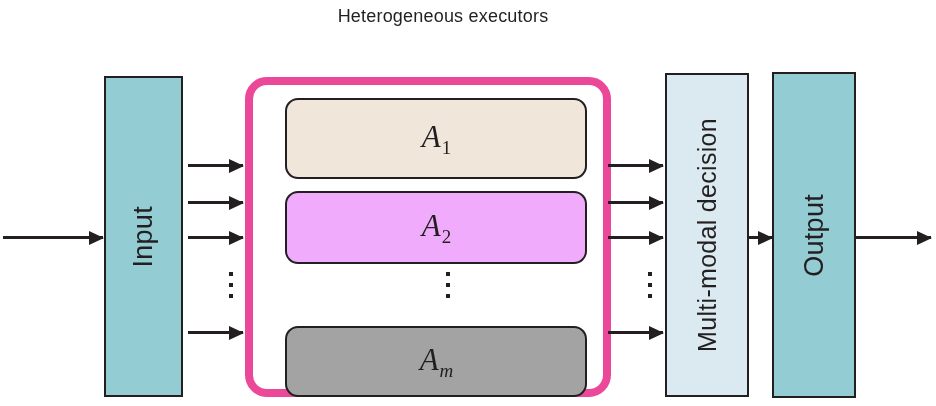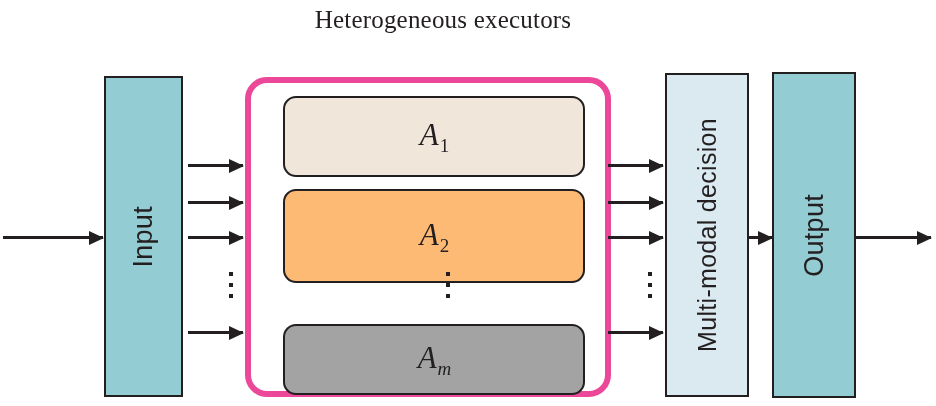--- a/index.html
+++ b/index.html
@@ -16,24 +16,24 @@
     font-family: "Liberation Sans", sans-serif;
   }
 
   
   #diagram-title {
     position: absolute;
     left: 0;
     top: 6px;
     width: 886px;
     text-align: center;
-    font-size: 25px;
+    font-size: 18px;
     color: #231f20;
     letter-spacing: 0.2px;
-    font-family: Liberation Serif, serif;
+    font-family: Liberation Sans, sans-serif;
   }
 
   
   .vbox {
     position: absolute;
     border: 2px solid #231f20;
     box-sizing: border-box;
     display: flex;
     align-items: center;
     justify-content: center;
@@ -71,39 +71,39 @@
     background: #93ccd3;
   }
 
   
   #executors-container {
     position: absolute;
     left: 245px;
     top: 77px;
     width: 366px;
     height: 320px;
-    border: 6px solid #ec4899;
+    border: 8px solid #ec4899;
     border-radius: 22px;
     background: #ffffff;
     box-sizing: border-box;
   }
 
   .executor {
     position: absolute;
     left: 32px;
     width: 302px;
     border: 2px solid #231f20;
     border-radius: 13px;
     box-sizing: border-box;
     display: flex;
     align-items: center;
     justify-content: center;
   }
   #executor-1 { top: 13px;  height: 81px; background: #f0e7da; }
-  #executor-2 { top: 106px; height: 94px; background: #fdba74; }
+  #executor-2 { top: 106px; height: 73px; background: #f0abfc; }
   #executor-m { top: 241px; height: 71px; background: #a3a3a3; }
 
   .exec-label {
     font-family: "Liberation Serif", serif;
     font-style: italic;
     font-size: 31px;
     color: #231f20;
     line-height: 1;
     position: relative;
     top: -2px;

